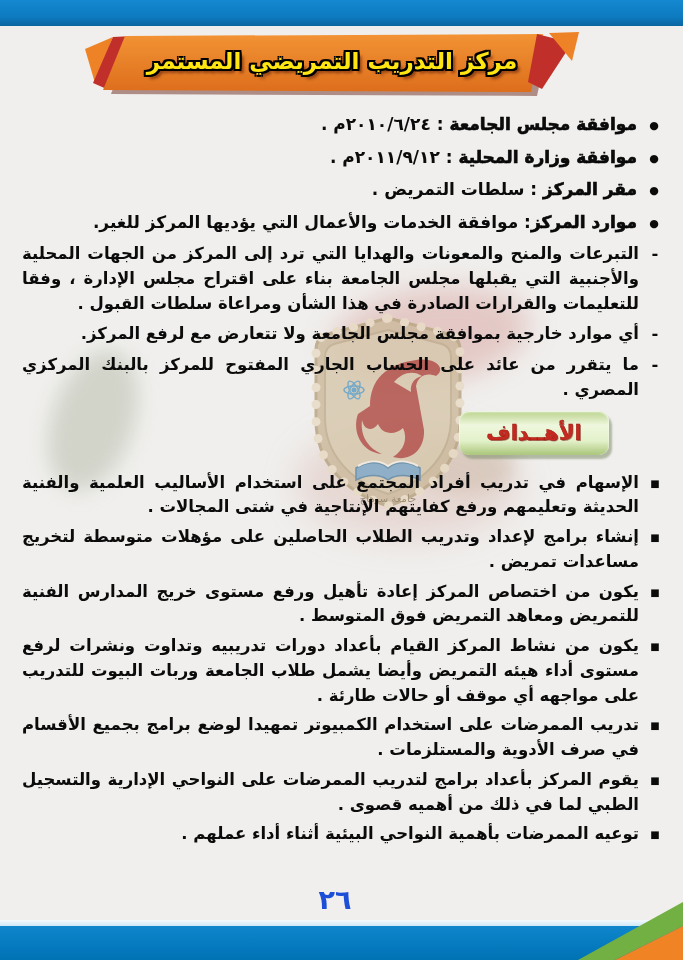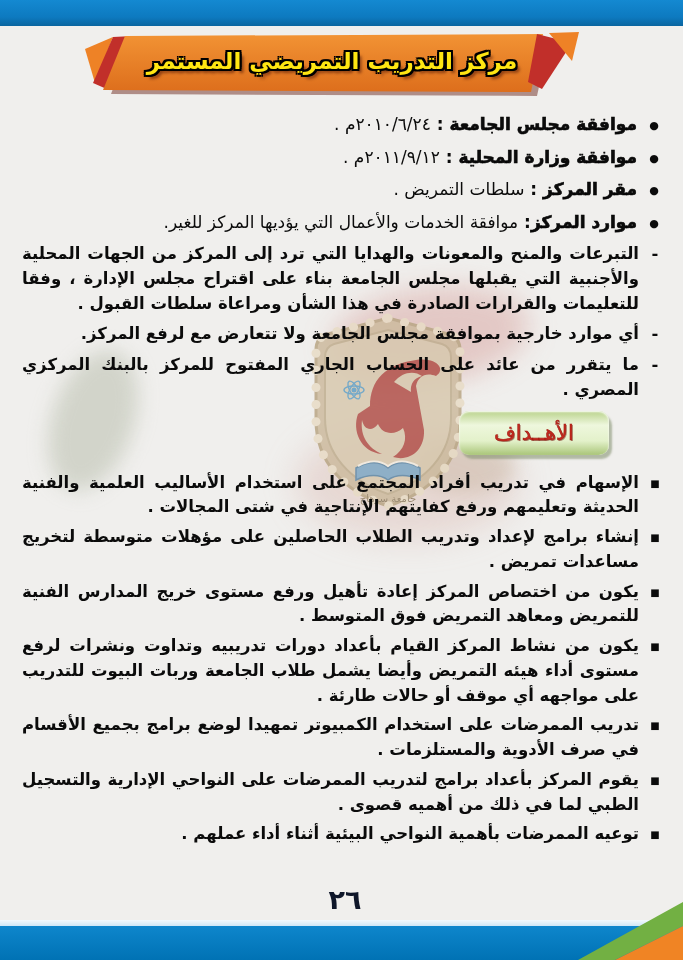--- a/index.html
+++ b/index.html
@@ -51,42 +51,42 @@
   }
   ul{list-style:none;margin:0;padding:0;}
   li{display:flex;gap:10px;align-items:flex-start;}
   li p{margin:0;flex:1;text-align:justify;line-height:1.5;}
   
   .info-list{margin-bottom:6px;}
   .info-list li{margin-bottom:7px;font-size:17px;}
   .marker-dot{flex:0 0 14px;font-size:11px;line-height:1;margin-top:8px;text-align:center;}
   .lbl{font-weight:bold;-webkit-text-stroke:.6px #000;}
   .sep{font-weight:bold;}
-  .val{font-weight:normal;}
+  .val{font-weight:bold;}
   
   .dash-list li{margin-bottom:6px;font-size:16.5px;font-weight:bold;}
   .marker-dash{flex:0 0 12px;font-weight:bold;line-height:1.5;text-align:center;}
   
   .goals-heading{height:50px;margin:8px 0 10px 0;display:flex;justify-content:flex-start;padding-right:52px;}
   .goals-badge{
     width:150px;height:44px;border-radius:10px;
     background:linear-gradient(180deg,#b9d28b 0%,#eef7dd 32%,#e3f1ca 68%,#a9c578 100%);
     box-shadow:3px 4px 2px rgba(125,140,105,.55), inset 0 1px 2px #fff;
     display:flex;align-items:center;justify-content:center;
-    font-size:21px;font-weight:normal;color:#c5291f;
+    font-size:21px;font-weight:bold;color:#c5291f;
     -webkit-text-stroke:.5px #9c1810;
     text-shadow:1px 1px 0 rgba(110,20,10,.5);
   }
   
   .goals-list li{margin-bottom:5px;font-size:16.5px;font-weight:bold;}
   .marker-sq{flex:0 0 12px;font-size:10px;line-height:1;margin-top:8px;text-align:center;}
   
   .page-num{
-    position:absolute;left:310px;top:884px;width:70px;z-index:2;
-    text-align:center;font-size:27px;font-weight:bold;color:#0f172a;
+    position:absolute;left:300px;top:884px;width:70px;z-index:2;
+    text-align:center;font-size:27px;font-weight:bold;color:#1d4ed8;
   }
 </style>
 </head>
 <body>
 
 <div class="page">
 
   <div class="top-bar"></div>
 
   <div class="wm-blob wm-b1"></div>

